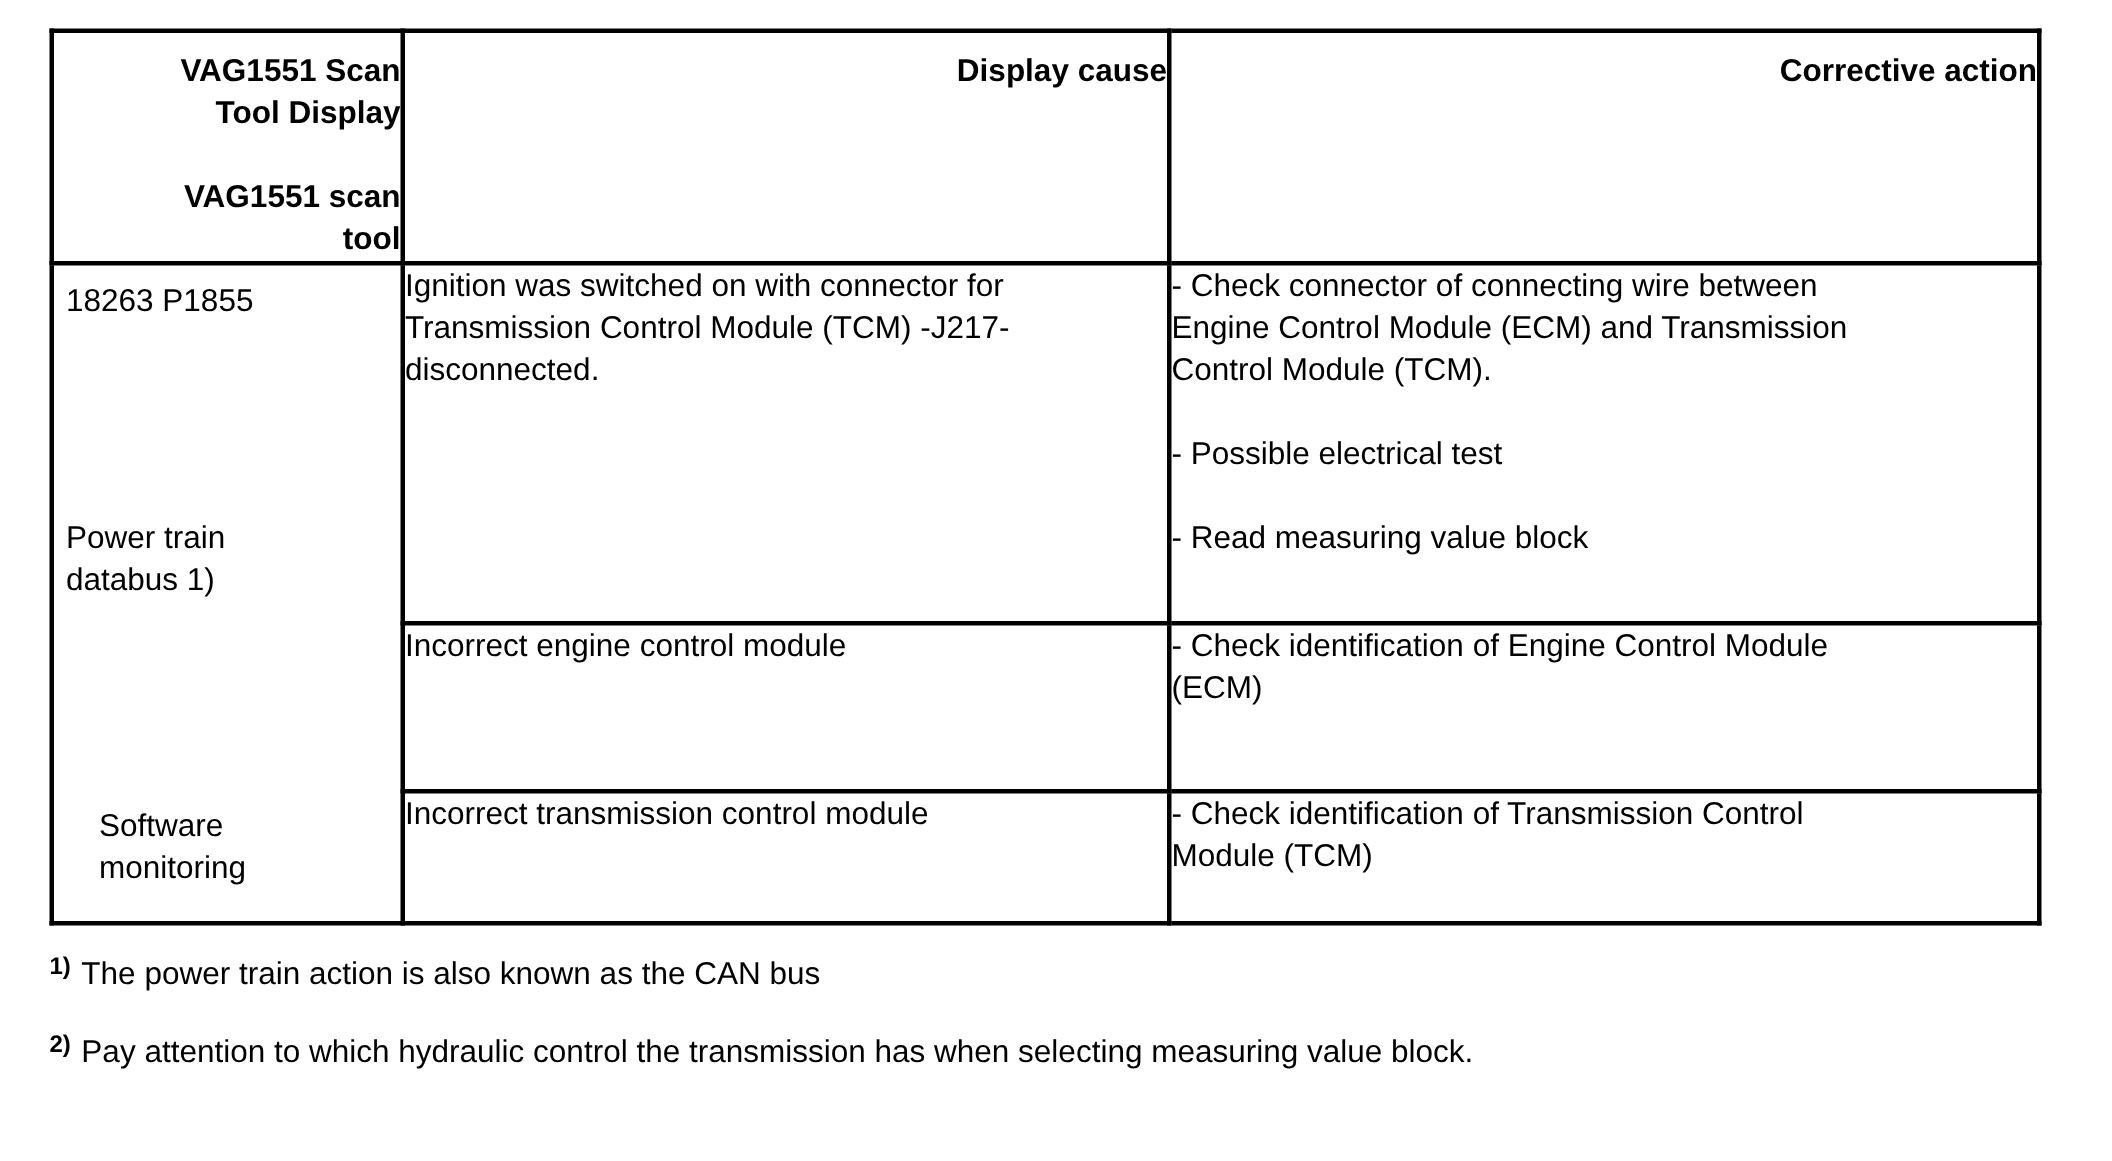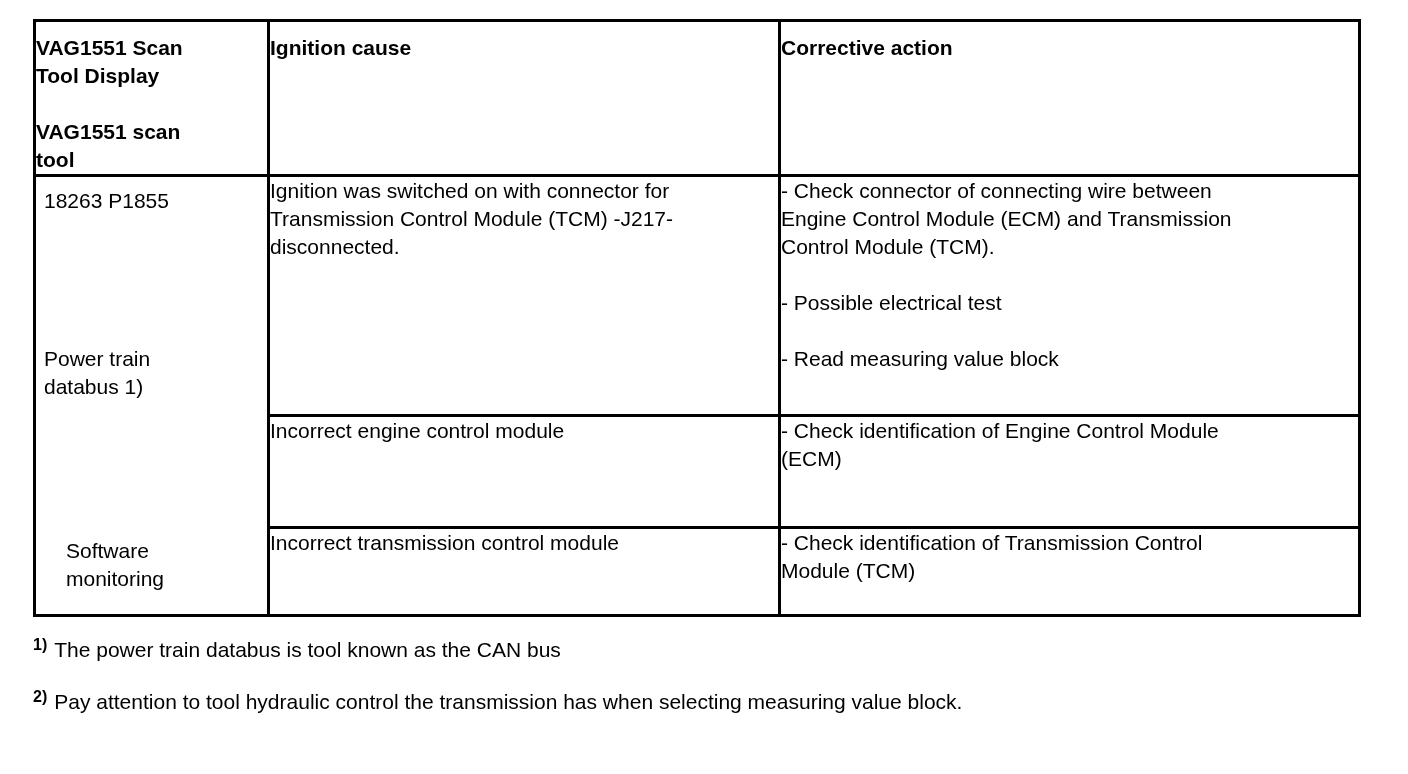--- a/index.html
+++ b/index.html
@@ -24,21 +24,21 @@
   }
   table.diag th,
   table.diag td{
     border:3px solid #000000;
     vertical-align:top;
     padding:0;
     overflow:hidden;
   }
   table.diag th{
     font-weight:bold;
-    text-align:left;
+    text-align:right;
     padding-top:12px;
     white-space:pre-line;
   }
   tr.hdr-row{height:151px;}
   tr.row-1{height:240px;padding-left:47px;}
   tr.row-2{height:112px;margin-left:48px;}
   tr.row-3{height:88px;}
   td.dtc-cell{position:relative;}
   .dtc-code{position:absolute;top:10px;left:8px;white-space:pre-line;}
   .dtc-databus{position:absolute;top:168px;left:8px;white-space:pre-line;}
@@ -70,21 +70,21 @@
       <col style="width:511px">
       <col style="width:580px">
     </colgroup>
     <tbody>
         <tr class="hdr-row">
       <th>VAG1551 Scan
 Tool Display
 
 VAG1551 scan
 tool</th>
-      <th>Ignition cause</th>
+      <th>Display cause</th>
       <th>Corrective action</th>
     </tr>
     <tr class="row-1">
       <td class="dtc-cell" rowspan="3">
         <div class="dtc-code">18263 P1855</div>
         <div class="dtc-databus">Power train
 databus 1)</div>
         <div class="dtc-software">Software
 monitoring</div>
       </td>
@@ -110,20 +110,20 @@
       <td class="cause-cell">Incorrect transmission control module</td>
       <td class="action-cell">
         <p class="action-item">- Check identification of Transmission Control
 Module (TCM)</p>
       </td>
     </tr>
   </tbody>
     </table>
 
   <div class="footnote footnote-1">
-    <span class="fn-marker">1)</span><span class="fn-text">The power train databus is tool known as the CAN bus</span>
+    <span class="fn-marker">1)</span><span class="fn-text">The power train action is also known as the CAN bus</span>
   </div>
 
   <div class="footnote footnote-2">
-    <span class="fn-marker">2)</span><span class="fn-text">Pay attention to tool hydraulic control the transmission has when selecting measuring value block.</span>
+    <span class="fn-marker">2)</span><span class="fn-text">Pay attention to which hydraulic control the transmission has when selecting measuring value block.</span>
   </div>
 
 </div>
 
 </body></html>

